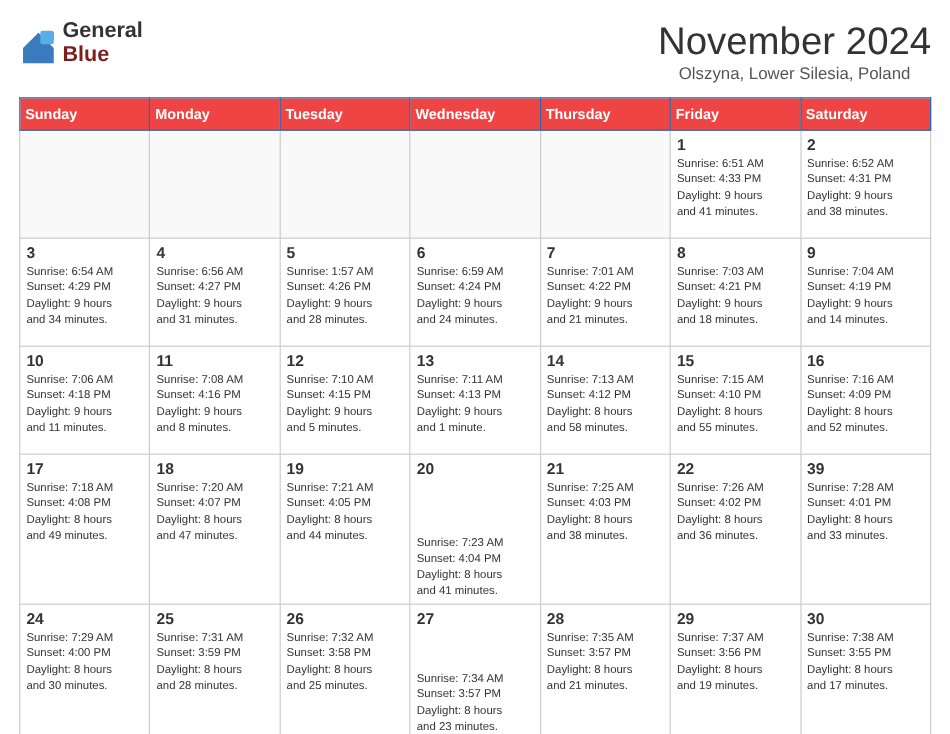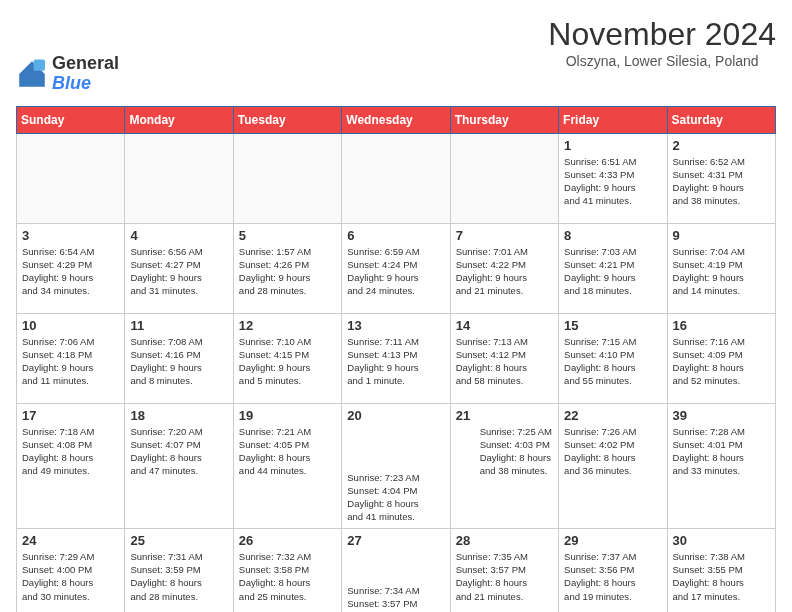--- a/index.html
+++ b/index.html
@@ -11,30 +11,29 @@
       padding: 16px;
     }
     .header {
       display: flex;
       justify-content: space-between;
       align-items: flex-start;
       margin-bottom: 12px;
     }
     .logo {
       display: flex;
-      align-items: center;
-      margin-top: 38px;
+      align-items: flex-end;
     }
     .logo-text {
       font-size: 18px;
       font-weight: bold;
       line-height: 1.1;
     }
     .logo-general { color: #333; }
-    .logo-blue { color: #3b82f6; font-style: italic; }
+    .logo-blue { color: #7f1d1d; }
     .logo-icon {
       width: 32px;
       height: 32px;
       margin-right: 4px;
     }
     .title-block {
       text-align: center;
     }
     .month-title {
       font-size: 32px;
@@ -267,21 +266,21 @@
         </td>
         <td>
           <span class="day-num">20</span>
           <div class="day-info" style="white-space: pre-line; margin-top: 48px;">Sunrise: 7:23 AM
 Sunset: 4:04 PM
 Daylight: 8 hours
 and 41 minutes.</div>
         </td>
         <td>
           <span class="day-num">21</span>
-          <div class="day-info" style="white-space: pre-line; margin-left: 24px;">Sunrise: 7:25 AM
+          <div class="day-info" style="white-space: pre-line;">Sunrise: 7:25 AM
 Sunset: 4:03 PM
 Daylight: 8 hours
 and 38 minutes.</div>
         </td>
         <td>
           <span class="day-num">22</span>
           <div class="day-info" style="white-space: pre-line;">Sunrise: 7:26 AM
 Sunset: 4:02 PM
 Daylight: 8 hours
 and 36 minutes.</div>

